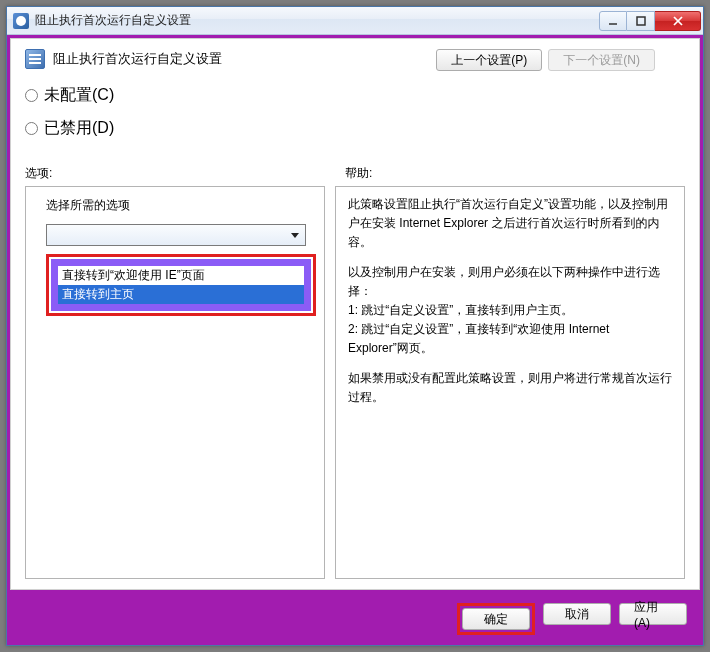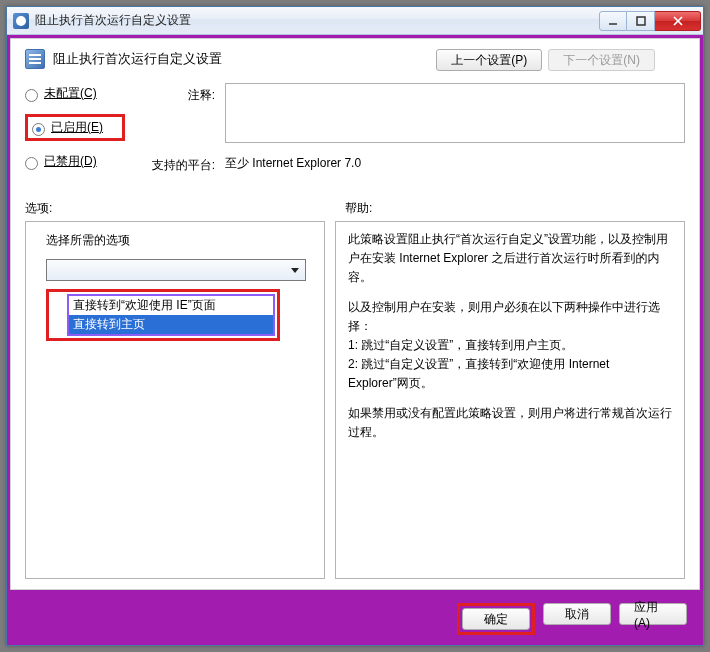--- a/index.html
+++ b/index.html
@@ -104,21 +104,21 @@
   .config-block {
     display:flex;
     gap: 20px;
     margin-top: 4px;
   }
   .state-col {
     width: 100px;
     display:flex; flex-direction:column; gap:12px;
     padding-top:2px;
   }
-  .radio-row { display:flex; align-items:flex-end; gap:6px; font-size:12px;text-decoration:underline; }
+  .radio-row { display:flex; align-items:center; gap:6px; font-size:16px; }
   .radio {
     width:13px; height:13px; border-radius:50%;
     border:1px solid #7a7a7a; background:#fff;
     display:inline-flex; align-items:center; justify-content:center;
   }
   .radio.sel::after{
     content:""; width:5px; height:5px; border-radius:50%;
     background:#3a7ed6;
   }
   .red-box { border:3px solid #e02020; padding:2px 4px; display:inline-flex; align-items:center; gap:6px; }
@@ -156,25 +156,24 @@
     background:linear-gradient(to bottom,#fafcfe,#e6eef8);
     display:flex; align-items:center; justify-content:flex-end;
     padding-right:2px;
   }
   .combo .arrow {
     width:16px; height:16px;
     display:flex; align-items:center; justify-content:center;
     color:#222;
   }
   .dropdown-list {
-    width:208px;
-    border:2px solid #8b5cf6;
+    width:260px;
+    border:7px solid #8b5cf6;
     background:#fff;
     font-size:12px;
-    margin-left:16px;
   }
   .dropdown-list .item { padding:1px 4px; white-space:nowrap; }
   .dropdown-list .item.sel { background:#2a6fd6; color:#fff; }
   .dropdown-box { border:3px solid #e02020; padding:2px; display:inline-block; }
   .footer {
     display:flex; justify-content:flex-end; gap:8px;
     padding: 10px 16px 10px 0;
   }
   .footer .btn { width:68px; }
   .ok-box { border:3px solid #e02020; padding:2px; display:inline-block; }
@@ -221,42 +220,26 @@
         <span class="btn disabled">下一个设置(N)</span>
       </div>
     </div>
 
     <div class="config-block">
       <div class="state-col">
         <label class="radio-row">
           <span class="radio"></span>
           <span>未配置(C)</span>
         </label>
-        <span class="red-box">
-          <label class="radio-row" style="gap:6px;">
-            <span class="radio sel"></span>
-            <span>已启用(E)</span>
-          </label>
-        </span>
         <label class="radio-row">
           <span class="radio"></span>
           <span>已禁用(D)</span>
         </label>
       </div>
 
-      <div class="info-col">
-        <div class="info-row">
-          <span class="info-label">注释:</span>
-          <div class="comment-box"></div>
-        </div>
-        <div class="info-row">
-          <span class="info-label">支持的平台:</span>
-          <span class="platform-val">至少 Internet Explorer 7.0</span>
-        </div>
-      </div>
     </div>
 
     <div class="mid-row">
       <span class="lbl">选项:</span>
       <span>帮助:</span>
     </div>
 
     <div class="panels">
       <div class="panel left">
         <div class="opt-label">选择所需的选项</div>

